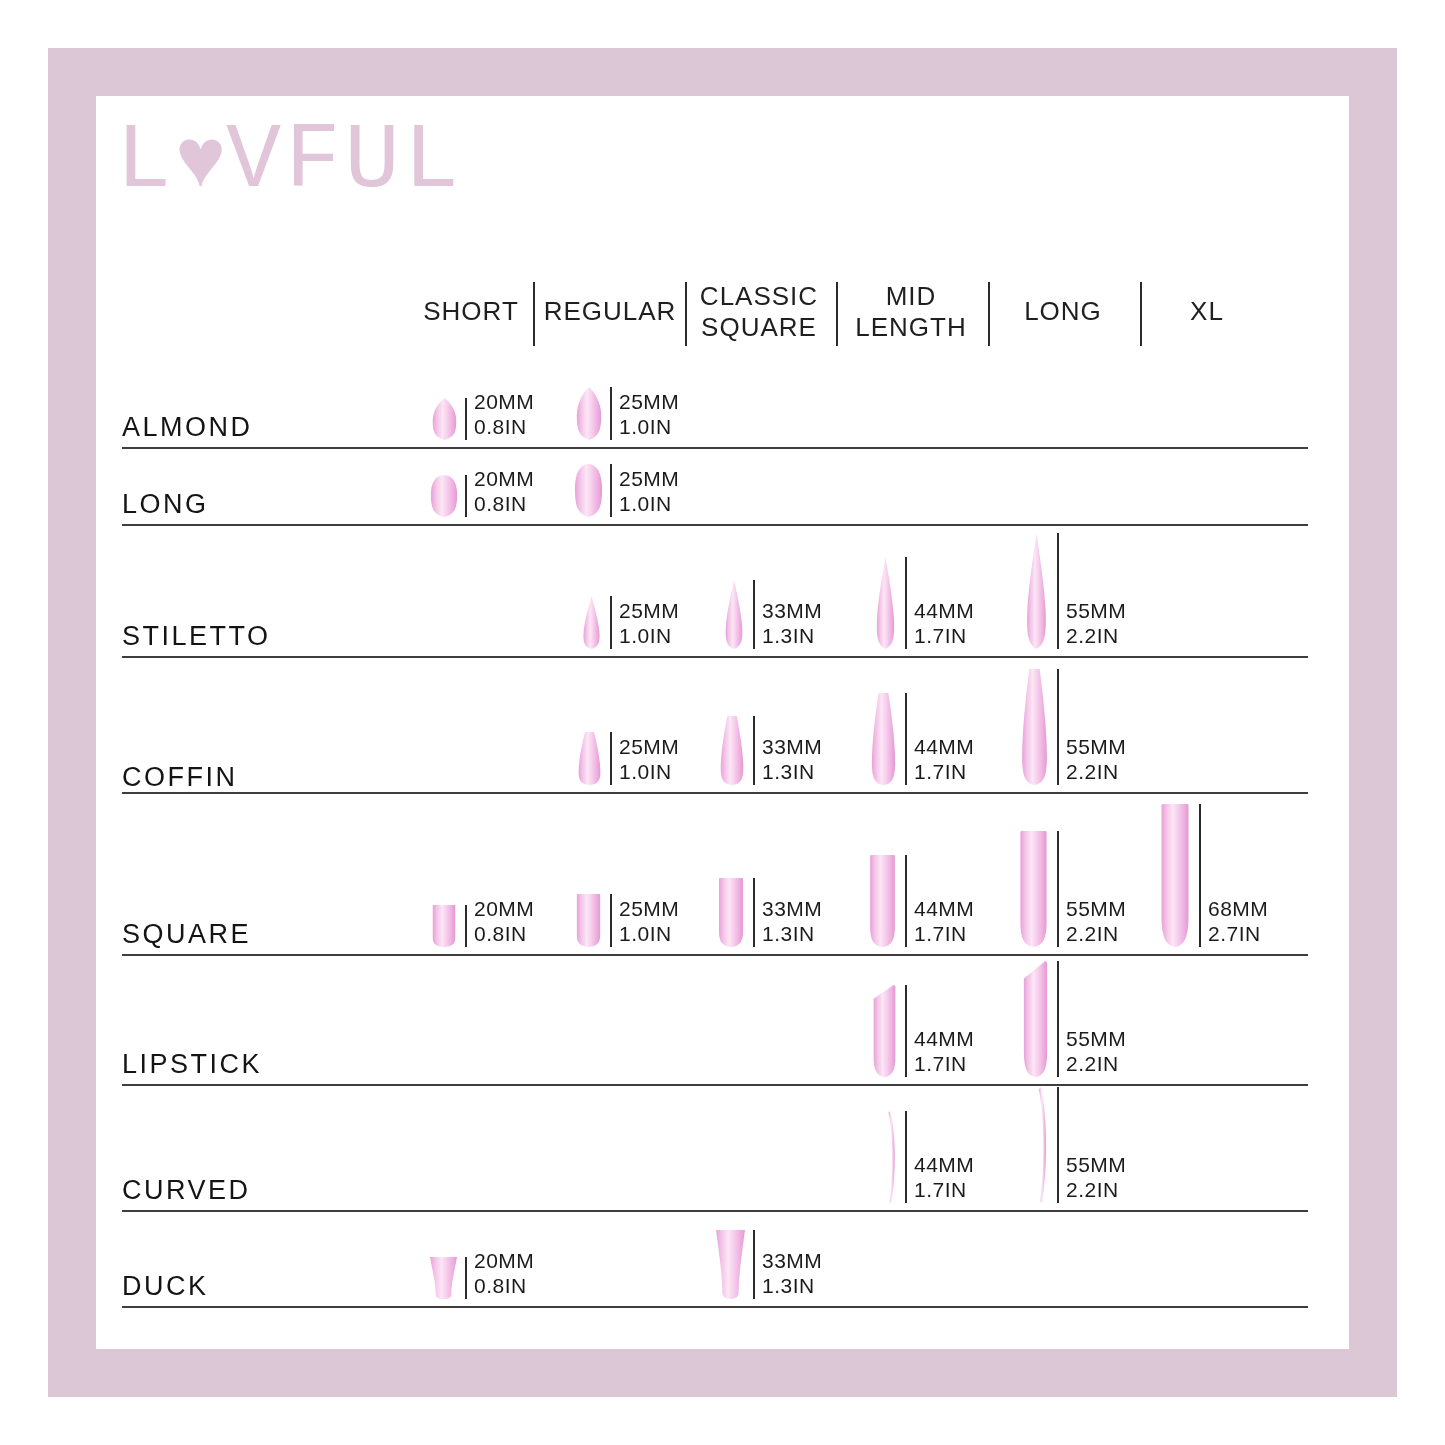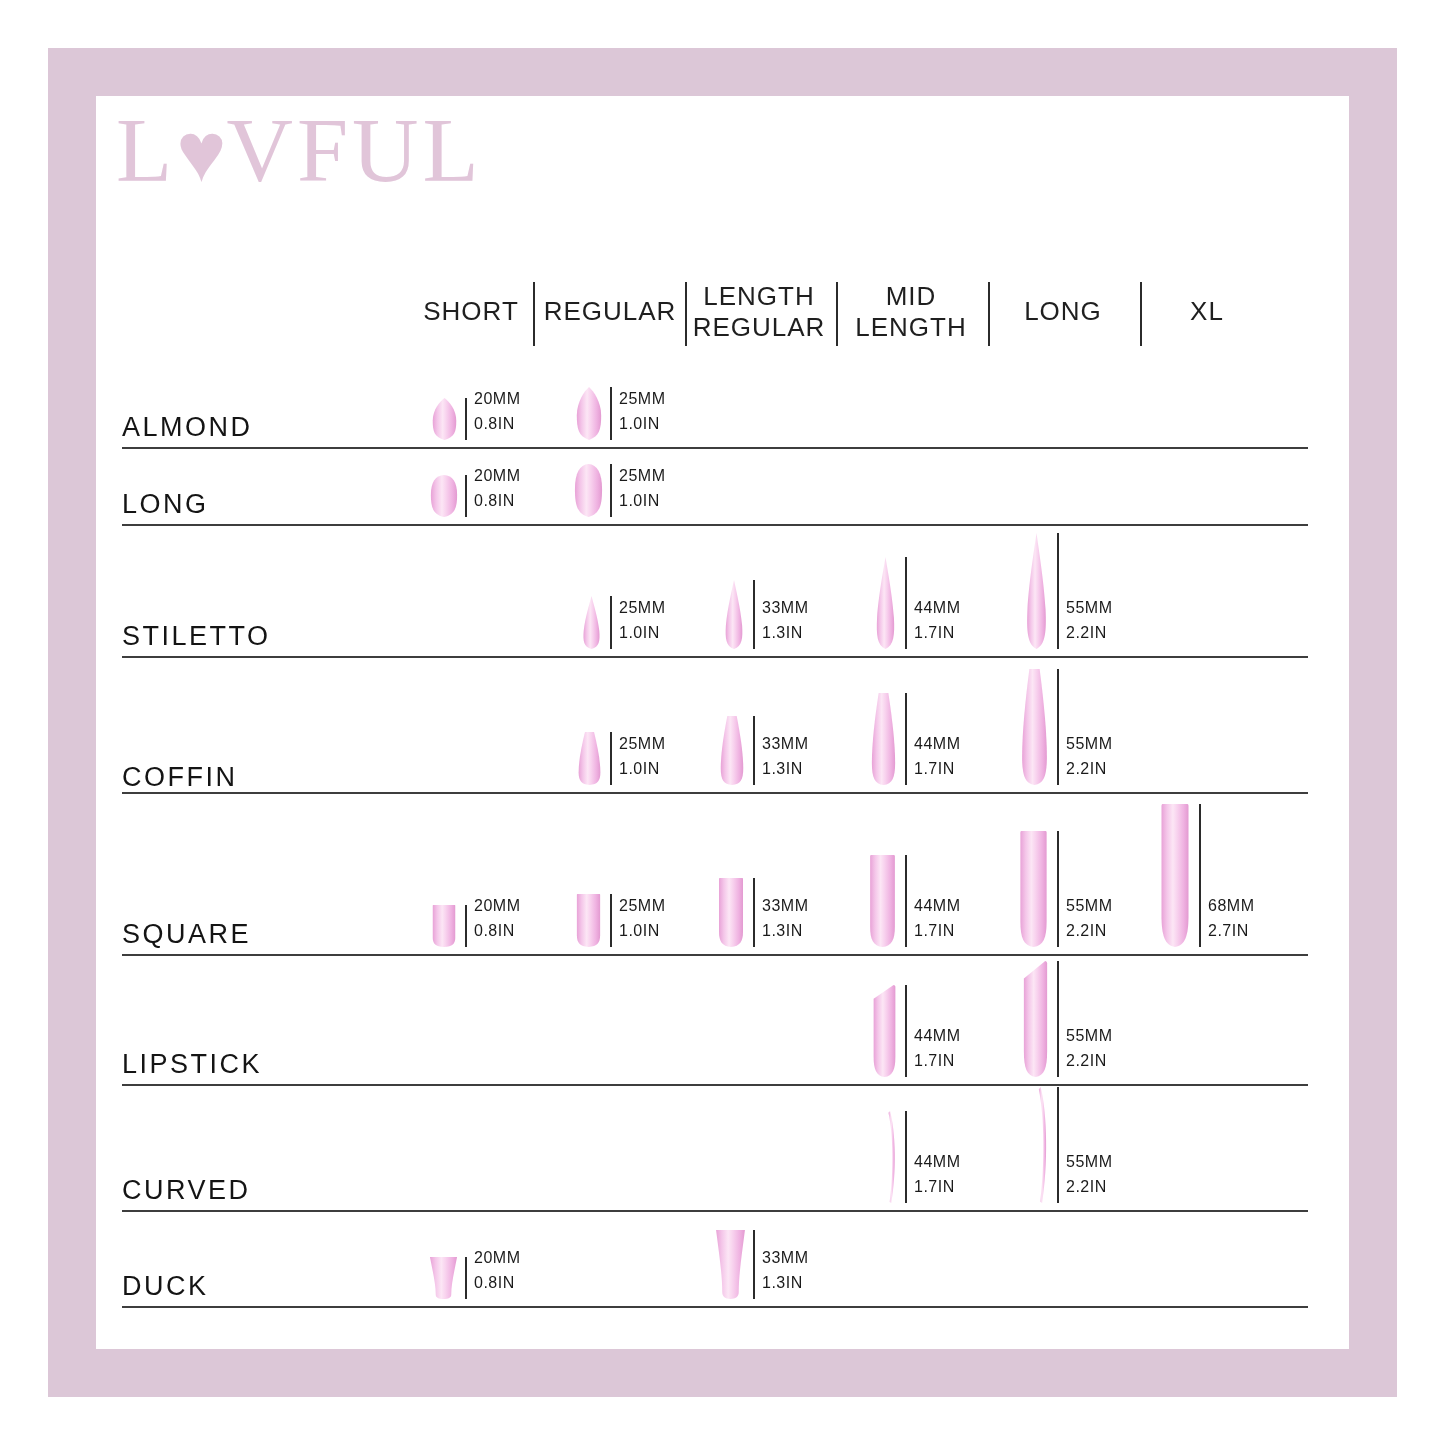--- a/index.html
+++ b/index.html
@@ -5,22 +5,22 @@
   html,body{margin:0;padding:0;background:#ffffff;}
   #page{
     position:relative;width:1445px;height:1445px;background:#ffffff;overflow:hidden;
     font-family:"Liberation Sans", sans-serif;color:#1b1b1b;
   }
   .frame{
     position:absolute;left:48px;top:48px;right:48px;bottom:48px;
     border:48px solid #dcc7d7;background:#ffffff;box-sizing:border-box;
   }
   .logo{
-    position:absolute;left:116px;top:104px;
-    font-family:Liberation Serif, serif;
+    position:absolute;left:116px;top:116px;
+    font-family:Liberation Mono, monospace;
     font-size:92px;line-height:1;color:#e1c5d9;letter-spacing:4px;
     white-space:nowrap;
   }
   .logo .heart{font-size:0.92em;letter-spacing:0;}
   .title{
     position:absolute;left:720px;top:136px;width:600px;margin:0;
     text-align:center;font-size:52px;font-weight:400;letter-spacing:2px;color:#1d1d1d;
     white-space:nowrap;
   }
   .col-header{
@@ -31,21 +31,21 @@
     position:absolute;top:282px;height:64px;width:2px;background:#2b2b2b;
   }
   .row-rule{
     position:absolute;left:122px;width:1186px;height:2px;background:#3e3e3e;
   }
   .row-label{
     position:absolute;left:122px;height:32px;display:flex;align-items:flex-end;
     font-size:27px;letter-spacing:2.5px;color:#141414;line-height:1;
   }
   .vline{position:absolute;width:2px;background:#2b2b2b;}
-  .meas{position:absolute;font-size:16px;letter-spacing:0.5px;color:#1b1b1b;line-height:1;white-space:nowrap;}
+  .meas{position:absolute;font-size:21px;letter-spacing:0.5px;color:#1b1b1b;line-height:1;white-space:nowrap;}
   svg.nail{position:absolute;overflow:visible;}
   .defs-holder{position:absolute;width:0;height:0;}
 </style>
 </head>
 <body>
 
 <div id="page">
   <div class="frame"></div>
 
   <svg class="defs-holder" aria-hidden="true">
@@ -60,21 +60,21 @@
       </linearGradient>
     </defs>
   </svg>
 
   <div class="logo"><span>L</span><span class="heart">♥</span><span>VFUL</span></div>
 
 
   <div id="built">
       <div class="col-header" style="left: 386px; width: 170px;">SHORT</div>
       <div class="col-header" style="left: 525px; width: 170px;">REGULAR</div>
-      <div class="col-header" style="left: 674px; width: 170px;">LENGTH REGULAR</div>
+      <div class="col-header" style="left: 674px; width: 170px;">CLASSIC SQUARE</div>
       <div class="col-header" style="left: 826px; width: 170px;">MID LENGTH</div>
       <div class="col-header" style="left: 978px; width: 170px;">LONG</div>
       <div class="col-header" style="left: 1122px; width: 170px;">XL</div>
       <div class="col-divider" style="left: 533px;"></div>
       <div class="col-divider" style="left: 685px;"></div>
       <div class="col-divider" style="left: 836px;"></div>
       <div class="col-divider" style="left: 988px;"></div>
       <div class="col-divider" style="left: 1140px;"></div>
       <div class="row-label" style="top: 409px;">ALMOND</div>
       <div class="row-rule" style="top: 447px;"></div>

